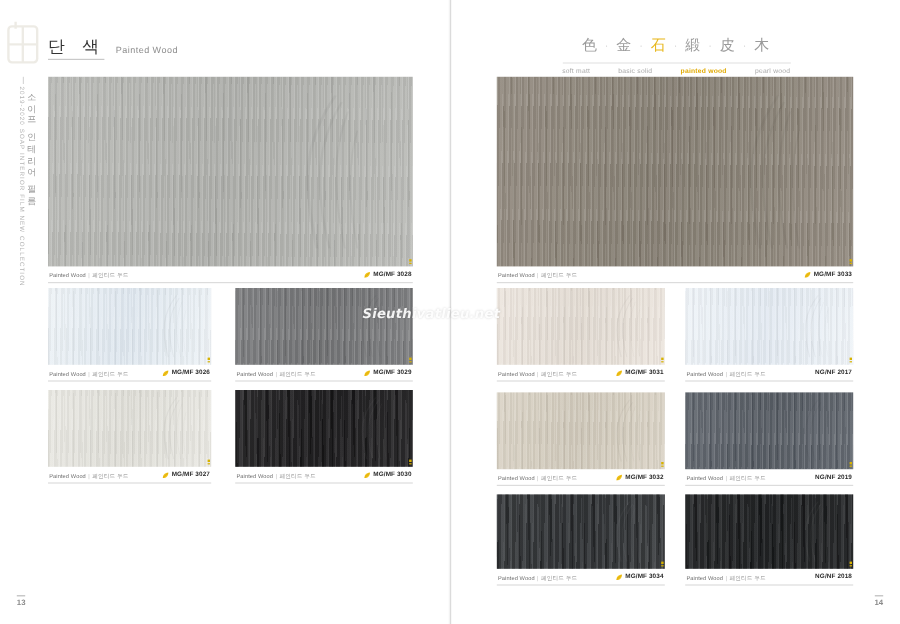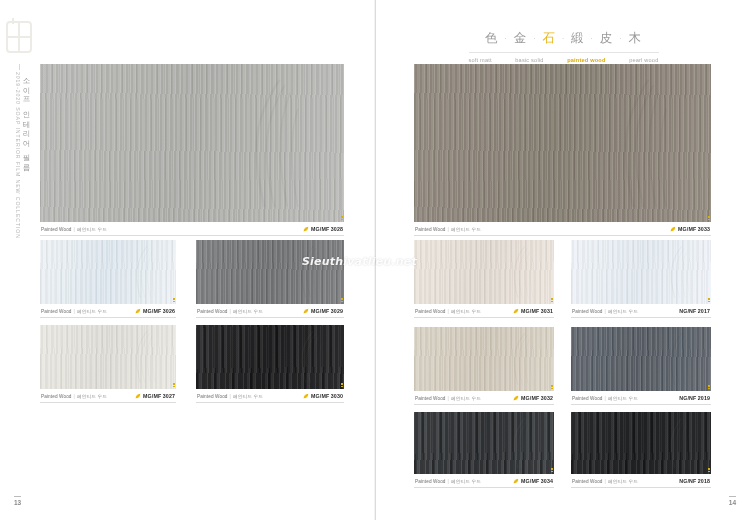--- a/index.html
+++ b/index.html
@@ -145,20 +145,24 @@
         <line x1="9" y1="0" x2="9" y2="6" stroke="#d9d4c6" stroke-width="2"></line>
       </svg>
       <div class="rail-line" style="top:64px;height:6px;"></div>
       <div class="vtext">
         <span class="vk">소이프 인테리어 필름</span>
         <span class="vdiv"></span>
         <span class="ve">2019-2020 SOAP INTERIOR FILM NEW COLLECTION</span>
       </div>
     </div>
 
+    <div class="hdr-left">
+      <span class="hdr-kr">단 색</span>
+      <span class="hdr-en">Painted Wood</span>
+    </div>
 
     <div id="left-swatches">
         <div class="card" style="left: 40px; top: 64px; width: 304px;">
           <div class="swatch" style="height: 158px; background: linear-gradient(100deg, rgb(183, 184, 180) 0%, rgb(169, 170, 166) 48%, rgb(183, 184, 180) 100%);">
             <div class="grain"></div>
             <svg class="knot" style="left:62%;top:8%;width:34%;height:84%" viewBox="0 0 40 100" preserveAspectRatio="none">
               <path d="M20 2 C10 30 9 55 14 98" stroke="rgba(0,0,0,.10)" stroke-width="1" fill="none"></path>
               <path d="M22 6 C14 32 13 58 18 98" stroke="rgba(0,0,0,.10)" stroke-width=".8" fill="none"></path>
               <path d="M24 12 C19 38 19 62 23 98" stroke="rgba(0,0,0,.10)" stroke-width=".7" fill="none"></path>
               <path d="M27 24 C24 44 24 66 27 98" stroke="rgba(0,0,0,.10)" stroke-width=".6" fill="none"></path>

